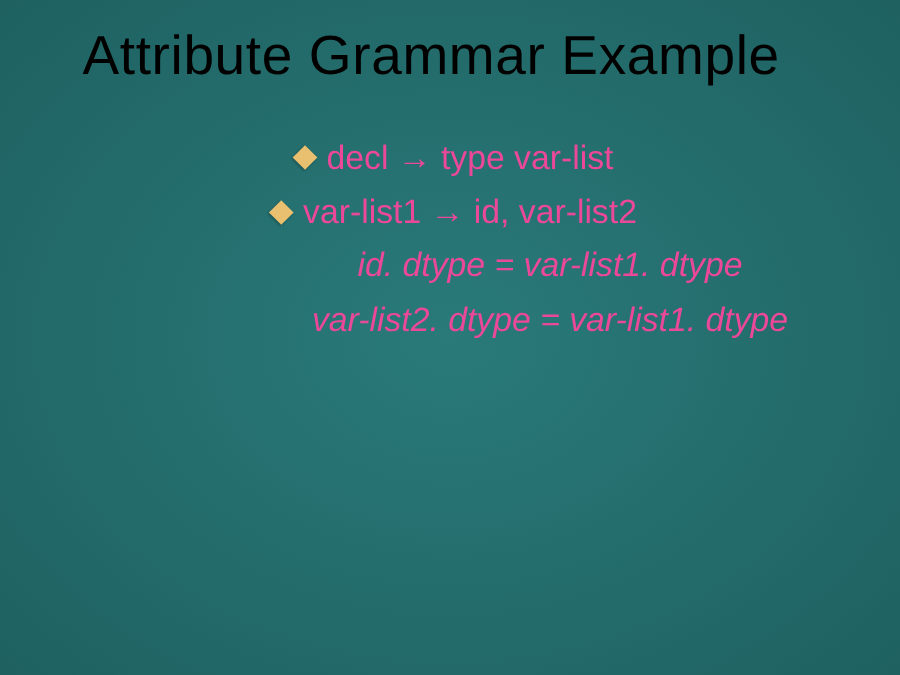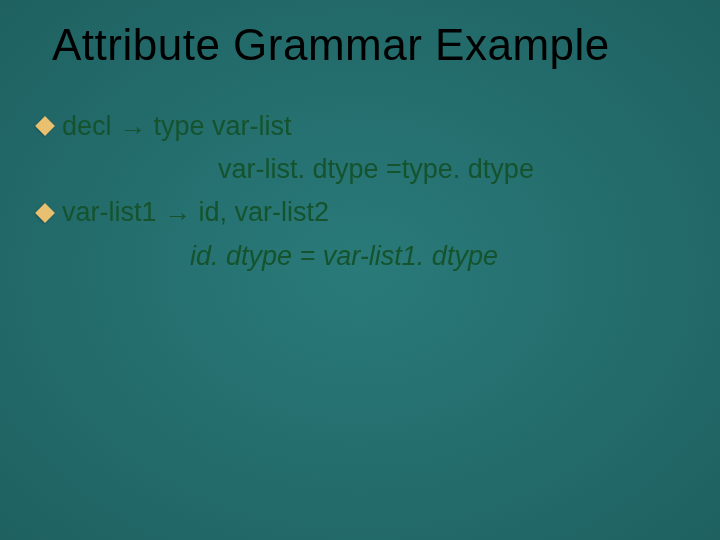--- a/index.html
+++ b/index.html
@@ -10,36 +10,37 @@
     overflow: hidden;
   }
   body {
     background: radial-gradient(ellipse 900px 700px at 360px 270px, #2a7a7a 0%, #1f6161 55%, #154848 100%);
     font-family: Arial, Helvetica, sans-serif;
     position: relative;
   }
   .title {
     position: absolute;
     top: 20px;
-    left: 52px;
+    left: 66px;
     right: 50px;
     color: #000;
     font-size: 44px;
     font-weight: 400;
     letter-spacing: 0.5px;
   }
   .content {
     position: absolute;
     top: 105px;
     left: 38px;
     right: 30px;
-    color: #14532d;
+    color: #ec4899;
     font-size: 27px;
     font-family: Verdana, Arial, sans-serif;
     line-height: 1.6;
+    text-align: center;
   }
   .line {
     display: block;
     white-space: pre;
   }
   .bullet {
     display: inline-block;
     width: 14px;
     height: 14px;
     background: #e8c070;
@@ -55,16 +56,16 @@
   .indent1 { padding-left: 180px; }
   .indent2 { padding-left: 152px; font-style: italic; }
 </style>
 </head>
 <body>
 
 <div class="title">Attribute Grammar Example</div>
 
 <div class="content">
   <span class="line"><span class="bullet"></span><span>decl </span><span class="arrow">→</span><span> type var-list</span></span>
-  <span class="line indent1"><span>var-list. dtype =type. dtype</span></span>
   <span class="line"><span class="bullet"></span><span>var-list1 </span><span class="arrow">→</span><span> id, var-list2</span></span>
   <span class="line indent2"><span>id. dtype = var-list1. dtype</span></span>
+  <span class="line indent2"><span>var-list2. dtype = var-list1. dtype</span></span>
 </div>
 
 </body></html>

